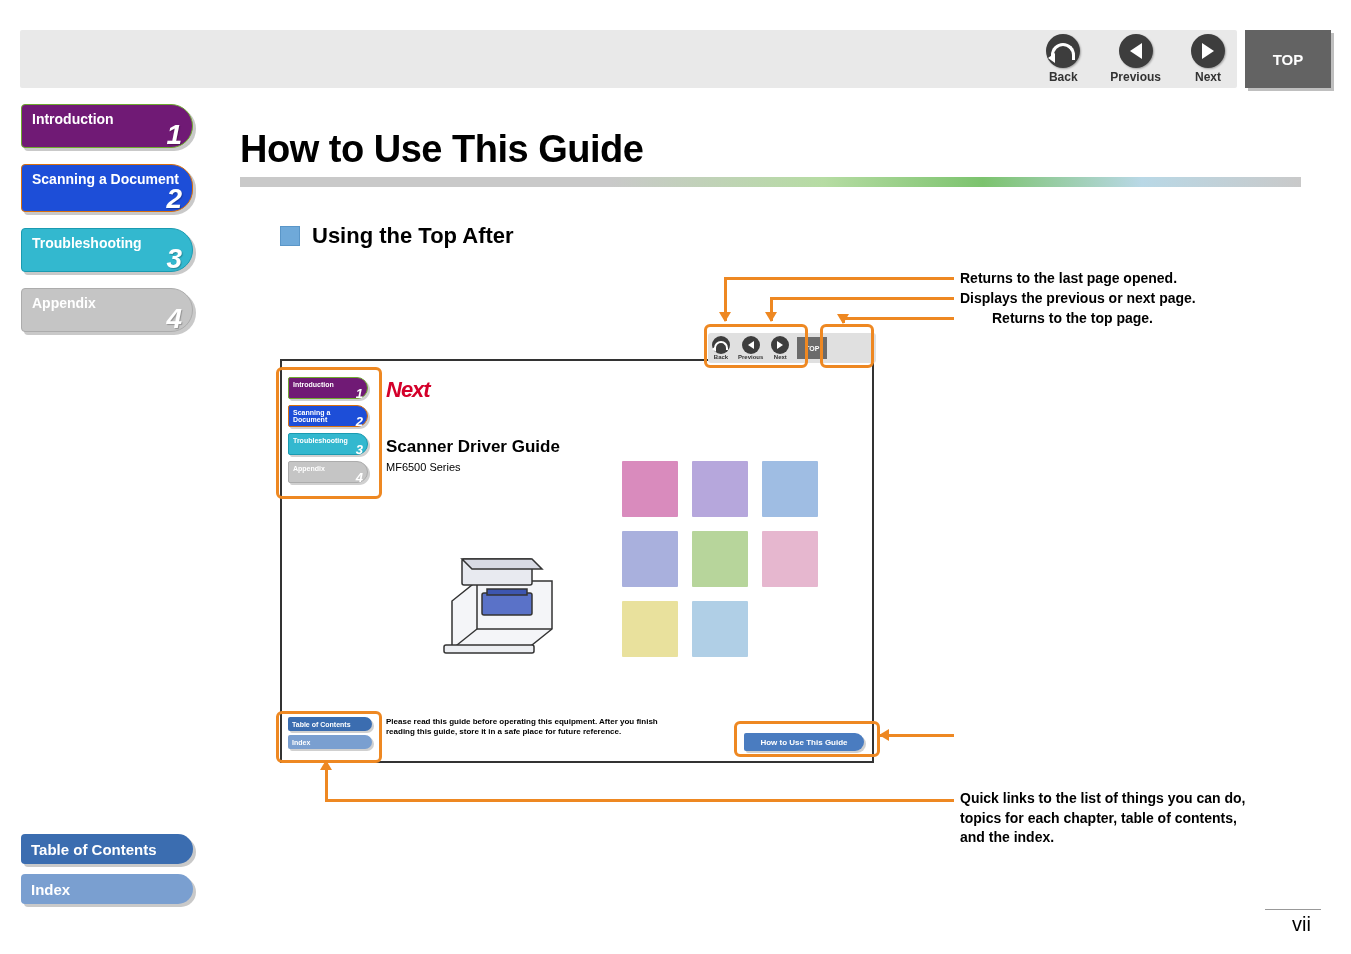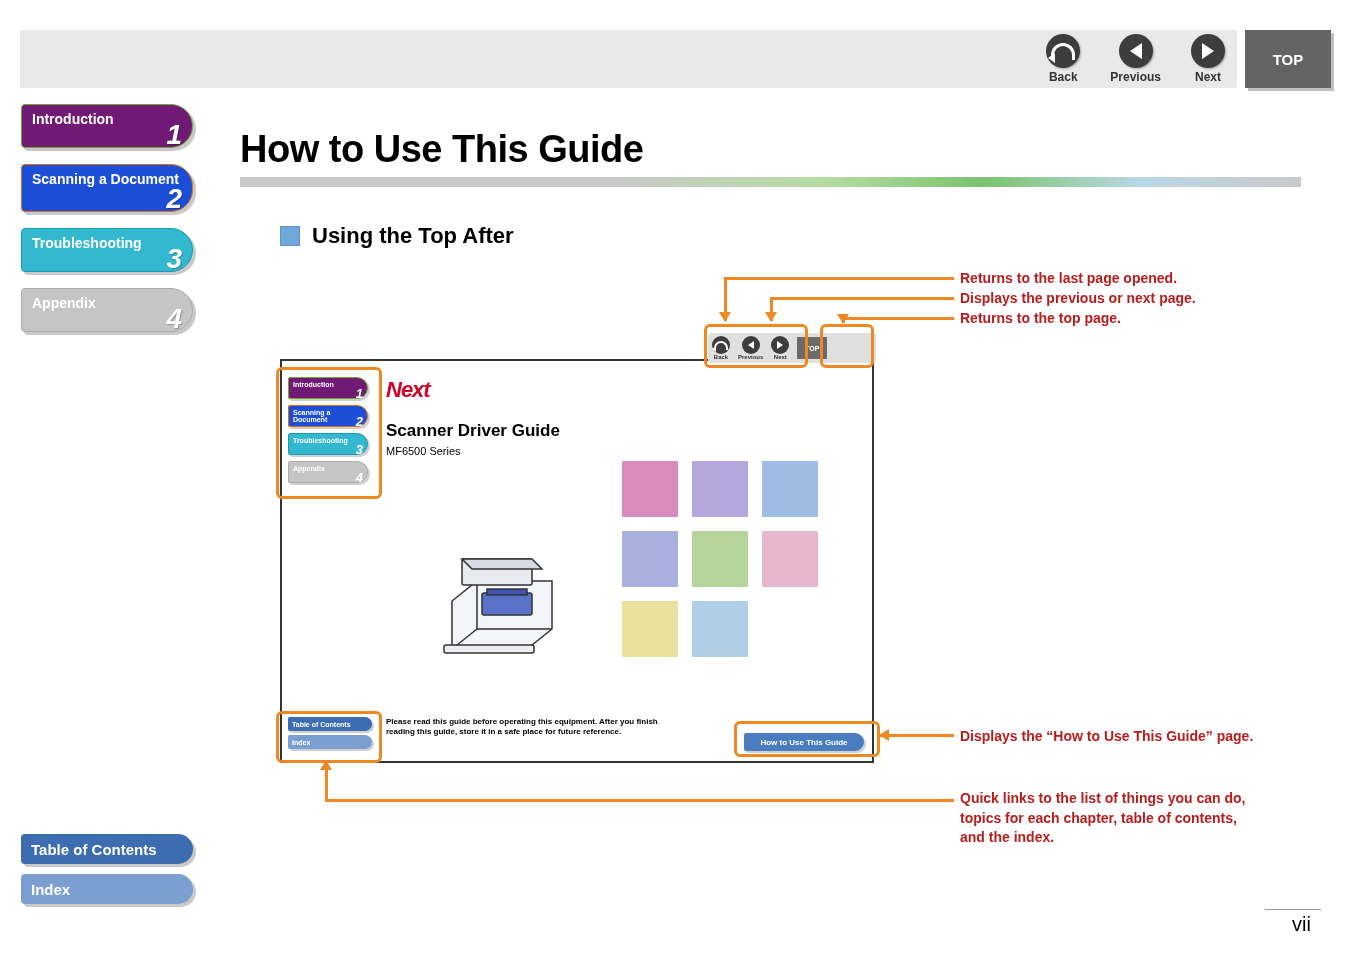--- a/index.html
+++ b/index.html
@@ -43,29 +43,29 @@
 .mini-tlabel{font-size:6px;font-weight:bold;color:#333}
 .mini-topbtn{width:30px;height:22px;background:#6b6b6b;color:#fff;font-size:7px;font-weight:bold;display:flex;align-items:center;justify-content:center}
 .mini-nav-group{display:flex;flex-direction:column;align-items:center;margin-right:2px}
 .mini-side{position:absolute;left:6px;top:16px;width:84px}
 .mtab{position:relative;width:80px;height:22px;border-radius:2px 11px 11px 2px;color:#fff;font-size:7px;font-weight:bold;padding:3px 4px;box-sizing:border-box;margin-bottom:6px;box-shadow:2px 2px 0 #d0d0d0;line-height:1}
 .mtab .mn{position:absolute;right:4px;bottom:-2px;font-size:13px;font-style:italic}
 .mini-bot{position:absolute;left:6px;bottom:8px;width:84px}
 .mbbtn{height:14px;border-radius:2px 7px 7px 2px;color:#fff;font-size:7px;font-weight:bold;display:flex;align-items:center;padding-left:4px;box-shadow:2px 2px 0 #d0d0d0;margin-bottom:4px}
 .mini-body{position:absolute;left:104px;top:16px;right:10px}
 .canon{font-size:22px;font-weight:bold;font-style:italic;color:#d4002a;letter-spacing:-1px}
-.mguide{font-size:17px;font-weight:bold;margin-top:18px}
+.mguide{font-size:17px;font-weight:bold;margin-top:34px}
 .mseries{font-size:11px;font-weight:normal;margin-top:4px}
 .printer{position:absolute;left:150px;top:180px;width:140px;height:130px}
 .swatches{position:absolute;left:340px;top:100px;display:grid;grid-template-columns:56px 56px 56px;grid-template-rows:56px 56px 56px;gap:14px}
 .sw{border-radius:1px}
 .mini-note{position:absolute;left:104px;bottom:24px;width:300px;font-size:8px;font-weight:bold;line-height:1.25}
 .mini-howto{position:absolute;right:8px;bottom:10px;width:120px;height:18px;background:#4a7cc0;color:#fff;font-size:8px;font-weight:bold;display:flex;align-items:center;justify-content:center;border-radius:2px 9px 9px 2px;box-shadow:2px 2px 0 #d0d0d0}
 .hl{position:absolute;border:3px solid #ee8822;border-radius:6px;background:rgba(0,0,0,0)}
-.callout{position:absolute;font-size:14px;font-weight:bold;color:#b91c1c;line-height:1.4}
+.callout{position:absolute;font-size:14px;font-weight:bold;color:#000000;line-height:1.4}
 .o-line{position:absolute;background:#ee8822}
 .o-arrow-d::after{content:"";position:absolute;left:-5px;bottom:-1px;border-left:6px solid transparent;border-right:6px solid transparent;border-top:10px solid #ee8822}
 .o-arrow-l::before{content:"";position:absolute;left:-1px;top:-5px;border-top:6px solid transparent;border-bottom:6px solid transparent;border-right:10px solid #ee8822}
 .o-arrow-u::before{content:"";position:absolute;left:-5px;top:-1px;border-left:6px solid transparent;border-right:6px solid transparent;border-bottom:10px solid #ee8822}
 .pgnum{position:absolute;right:40px;bottom:18px;font-size:20px}
 .pgrule{position:absolute;right:30px;bottom:44px;width:56px;height:1px;background:#999}
 .printer svg{width:100%;height:100%}
 </style>
 </head>
 <body>
@@ -203,22 +203,21 @@
       </div>
 
       <div class="hl" style="left:424px;top:55px;width:98px;height:38px"></div>
       <div class="hl" style="left:540px;top:55px;width:48px;height:38px"></div>
       <div class="hl" style="left:-4px;top:98px;width:100px;height:126px"></div>
       <div class="hl" style="left:-4px;top:442px;width:100px;height:46px"></div>
       <div class="hl" style="left:454px;top:452px;width:140px;height:30px"></div>
 
       <div class="callout" style="left:680px;top:0px">Returns to the last page opened.</div>
       <div class="callout" style="left:680px;top:20px">Displays the previous or next page.</div>
-      <div class="callout" style="left:680px;top:40px">Returns to the top page.</div>
-      <div class="callout" style="left:680px;top:458px">Displays the “How to Use This Guide” page.</div>
+      <div class="callout" style="left:712px;top:40px">Returns to the top page.</div>
       <div class="callout" style="left:680px;top:520px;width:300px">Quick links to the list of things you can do, topics for each chapter, table of contents, and the index.</div>
 
       <div class="o-line" style="left:444px;top:8px;width:230px;height:3px"></div>
       <div class="o-line" style="left:490px;top:28px;width:184px;height:3px"></div>
       <div class="o-line" style="left:562px;top:48px;width:112px;height:3px"></div>
 
       <div class="o-line o-arrow-d" style="left:444px;top:8px;width:3px;height:44px"></div>
       <div class="o-line o-arrow-d" style="left:490px;top:28px;width:3px;height:24px"></div>
       <div class="o-line o-arrow-d" style="left:562px;top:48px;width:3px;height:6px"></div>
 

